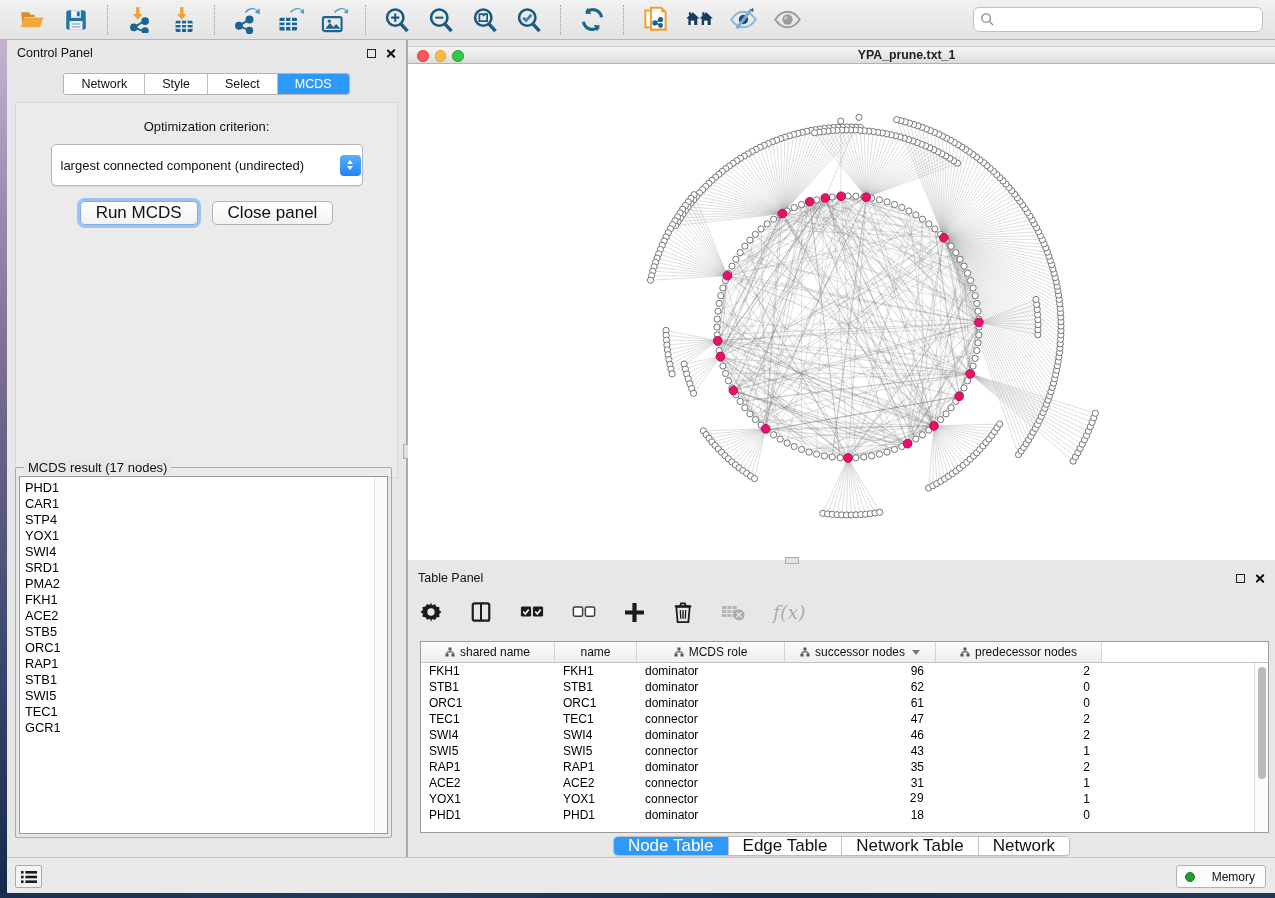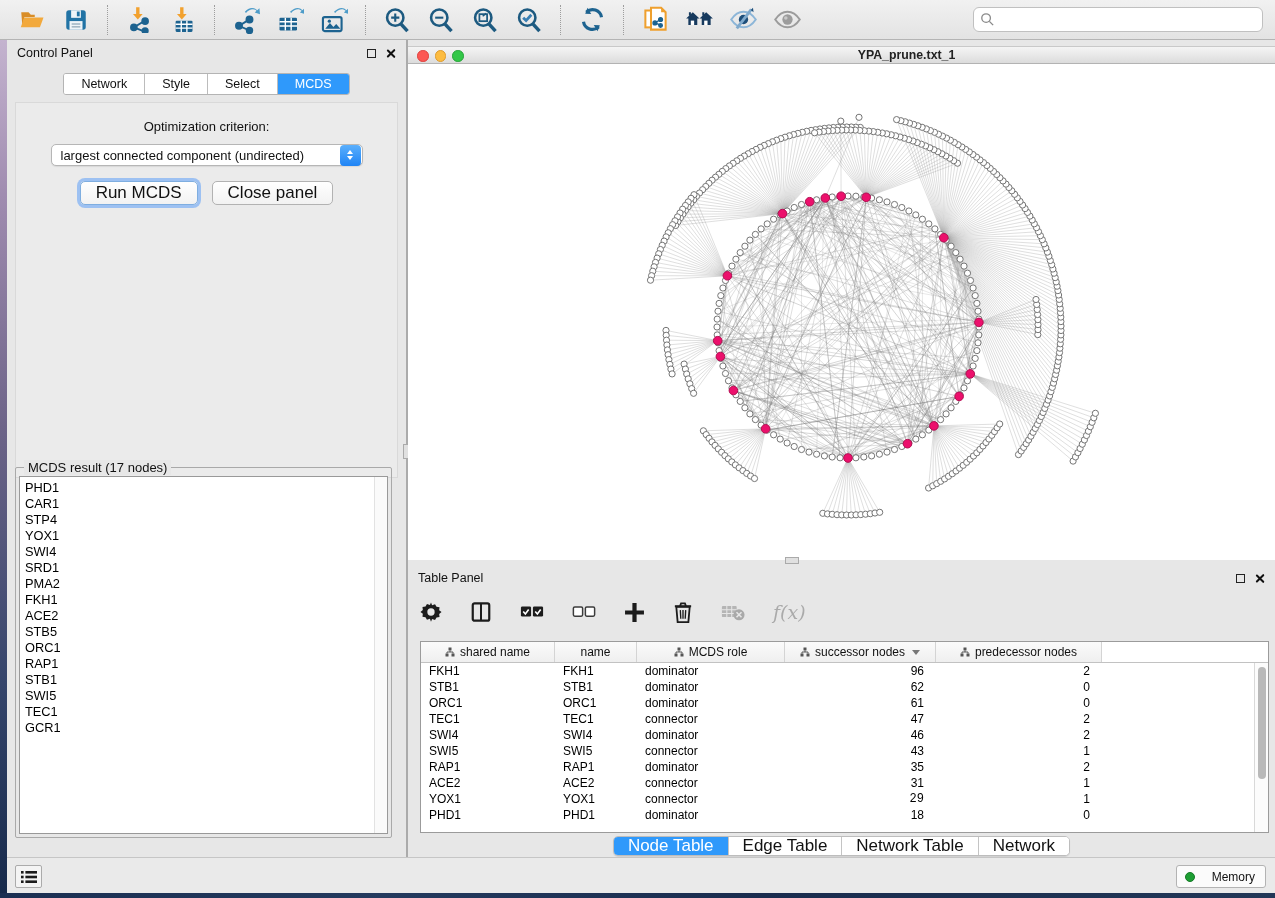--- a/index.html
+++ b/index.html
@@ -37,21 +37,21 @@
   .close-x:before { transform:rotate(45deg); } .close-x:after { transform:rotate(-45deg); }
 
   .tabs-row { position:absolute; top:33px; left:0; width:100%; display:flex; justify-content:center; }
   .tab-group { display:flex; border:1px solid #b4b4b4; border-radius:3px; overflow:hidden; background:#fff; height:22px; }
   .tab { padding:0 17px; font-size:12.5px; display:flex; align-items:center; border-right:1px solid #bcbcbc; background:#fff; color:#111; cursor:default; }
   .tab:last-child { border-right:none; }
   .tab.active { background:#2f99fb; color:#fff; }
 
   .cpanel-inner { position:absolute; left:8px; top:62px; width:383px; height:376px; background:#ebebeb; border:1px solid #d9d9d9; }
   .opt-label { text-align:center; margin-top:16px; font-size:13px; color:#111; }
-  .select-wrap { margin:10px auto 0; width:312px; height:22px; background:#fff; border:1px solid #b6b6b6; border-radius:5px;
+  .select-wrap { margin:10px auto 0; width:312px; height:42px; background:#fff; border:1px solid #b6b6b6; border-radius:5px;
     display:flex; align-items:center; position:relative; box-shadow:0 1px 1px rgba(0,0,0,.08); }
   .select-value { flex:1; padding-left:9px; font-size:13px; color:#111; white-space:nowrap; overflow:hidden; }
   .select-caret { width:21px; height:21px; margin-right:1px; background:linear-gradient(#5aaffc,#1f84f5); border-radius:4px;
     display:flex; flex-direction:column; align-items:center; justify-content:center; gap:2.5px; }
   .car-up { width:0; height:0; border-left:3.6px solid transparent; border-right:3.6px solid transparent; border-bottom:4.4px solid #fff; }
   .car-dn { width:0; height:0; border-left:3.6px solid transparent; border-right:3.6px solid transparent; border-top:4.4px solid #fff; }
   .btn-row { display:flex; justify-content:center; gap:14px; margin-top:15px; }
   .mac-btn { height:24px; padding:0 15px; background:linear-gradient(#ffffff,#f2f2f2); border:1px solid #b2b2b2; border-radius:5px;
     font-size:17px; font-family:"Liberation Sans",sans-serif; color:#111; }
   .mac-btn.focused { box-shadow:0 0 0 3px rgba(92,158,247,.55); border-color:#7faee0; }

